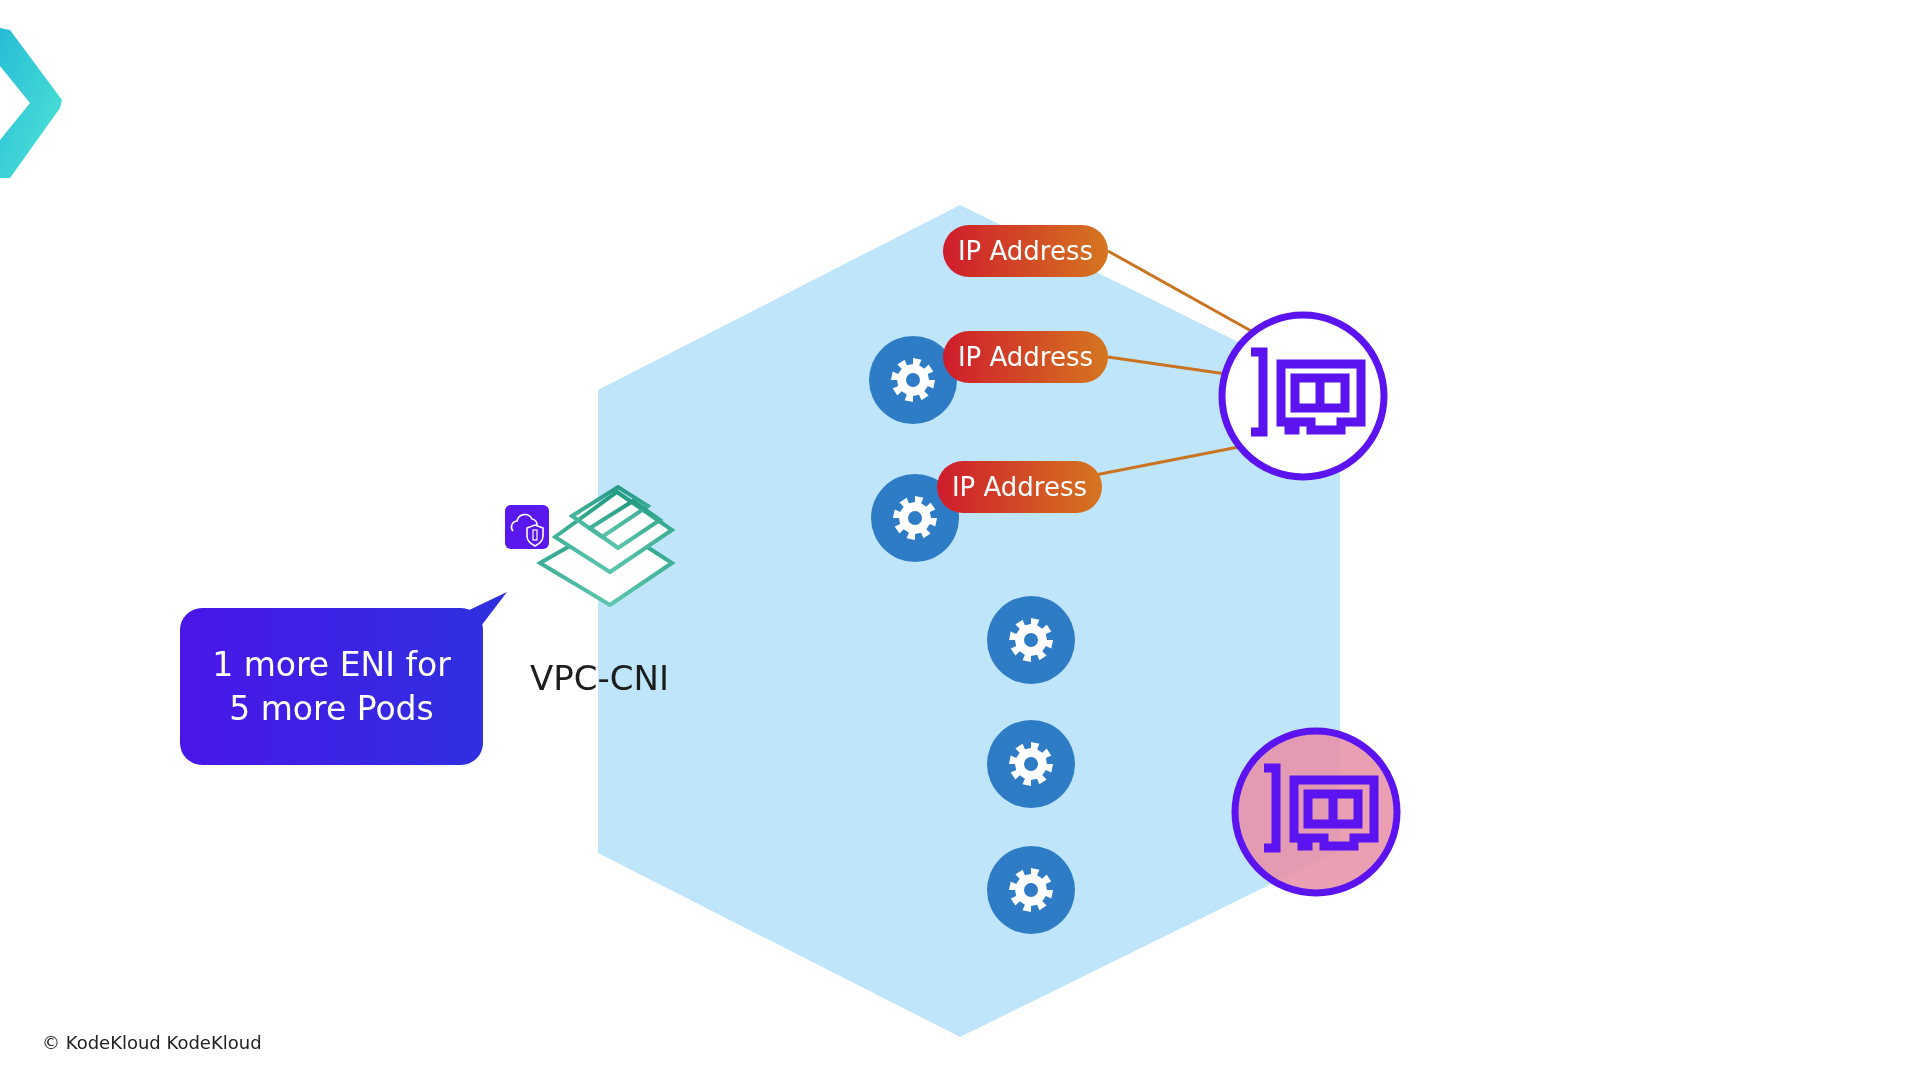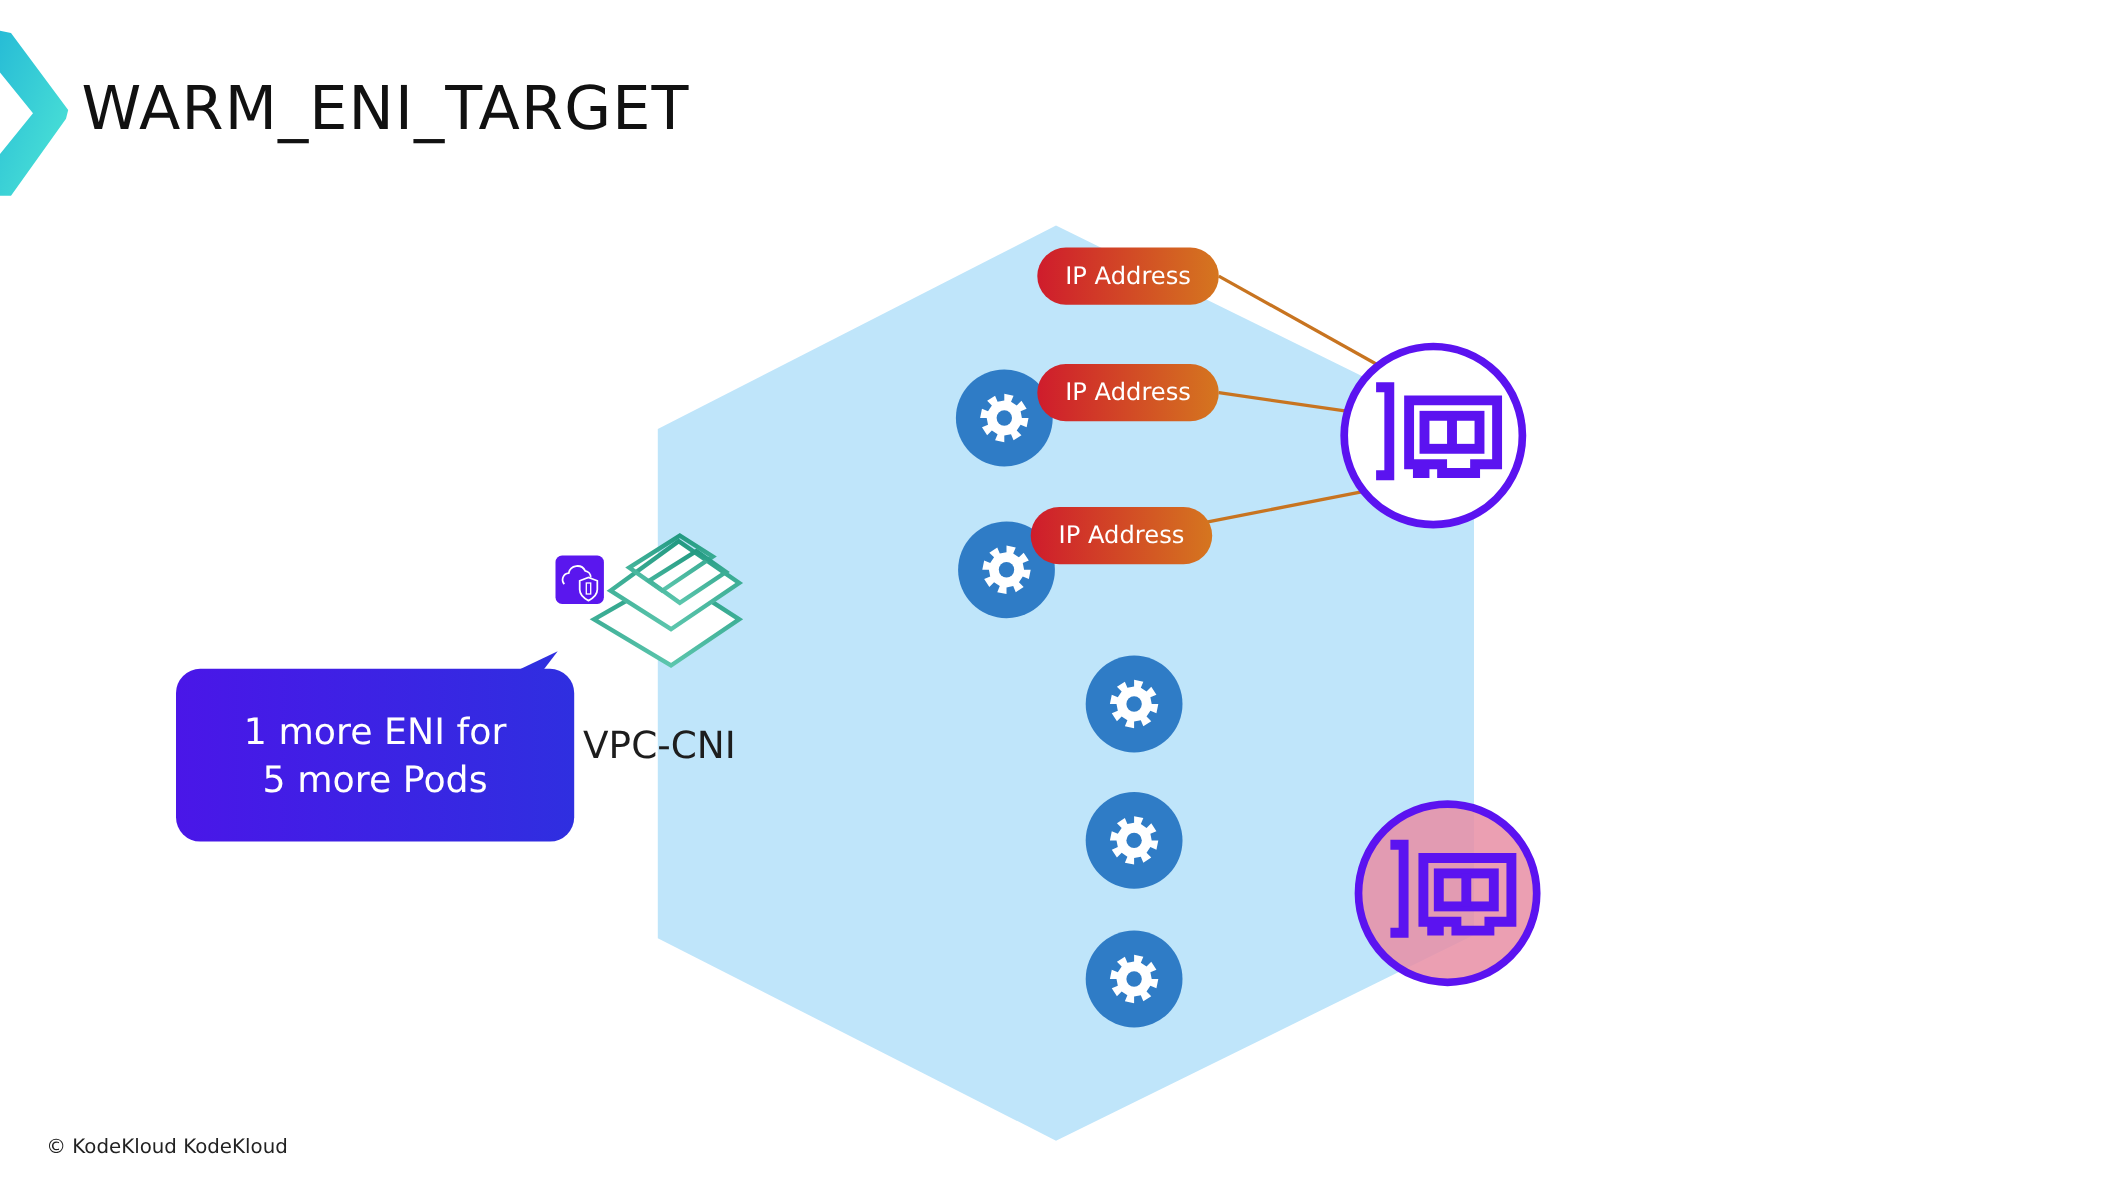--- a/index.html
+++ b/index.html
@@ -1,25 +1,25 @@
 <!DOCTYPE html>
 <html><head>
 <meta charset="utf-8">
 <style>
   html, body { margin:0; padding:0; background:#ffffff; }
   body { width:1920px; height:1080px; position:relative; overflow:hidden; font-family:"DejaVu Sans", sans-serif; }
   #stage { position:absolute; left:0; top:0; width:1920px; height:1080px; }
   .title { position:absolute; left:74px; top:66px; font-size:55px; color:#111; letter-spacing:1px; font-family:"DejaVu Sans", sans-serif; }
   .copyright { position:absolute; left:42px; top:1032px; font-size:18px; color:#222; font-family:"DejaVu Sans", sans-serif; }
   .vpc-label { position:absolute; left:530px; top:658px; font-size:34px; color:#1d1d1d; font-family:"DejaVu Sans", sans-serif;text-align:right; }
-  .bubble { position:absolute; left:160px; top:608px; width:362px; height:157px; border-radius:22px;
+  .bubble { position:absolute; left:180px; top:608px; width:303px; height:157px; border-radius:22px;
             background:linear-gradient(90deg,#4a16e8,#2f2fe0); color:#fff; display:flex; align-items:center; justify-content:center; text-align:center; }
   .bubble-text { font-size:33px; line-height:44px; font-family:"DejaVu Sans", sans-serif; }
   .pill { position:absolute; height:52px; border-radius:26px; background:linear-gradient(90deg,#cf1c2c,#d5761f);
-          color:#fff; font-size:22px; display:flex; align-items:center; justify-content:center; font-family:"DejaVu Sans", sans-serif; }
+          color:#fff; font-size:26px; display:flex; align-items:center; justify-content:center; font-family:"DejaVu Sans", sans-serif; }
 </style>
 </head>
 <body>
 
 <div id="stage">
   <svg width="1920" height="1080" style="position:absolute;left:0;top:0">
     <defs>
       <linearGradient id="chev" x1="0" y1="0" x2="1" y2="1">
         <stop offset="0" stop-color="#27bcd6"></stop>
         <stop offset="1" stop-color="#4fe6d6"></stop>
@@ -102,21 +102,20 @@
     <g>
       <rect x="505" y="505" width="44" height="44" rx="6" fill="#5a17ee"></rect>
       <path d="M513,531 a6,6 0 0 1 4,-10 a8,8 0 0 1 15,-2 a6,6 0 0 1 5,6" fill="none" stroke="#fff" stroke-width="1.6"></path>
       <path d="M535,525 l8,3 v8 c0,5 -4,8 -8,10 c-4,-2 -8,-5 -8,-10 v-8 Z" fill="none" stroke="#fff" stroke-width="1.6"></path>
       <rect x="533" y="530" width="4" height="10" fill="none" stroke="#fff" stroke-width="1.2"></rect>
     </g>
 
     <polygon points="465,612 507,592 478,630" fill="#2f2fe0"></polygon>
   </svg>
 
-  <div class="title">WARM_ENI_TARGET</div>
 
   <div class="pill" style="left:943px; top:225px; width:165px;">
     <span>IP Address</span>
   </div>
   <div class="pill" style="left:943px; top:331px; width:165px;">
     <span>IP Address</span>
   </div>
   <div class="pill" style="left:937px; top:461px; width:165px;">
     <span>IP Address</span>
   </div>

